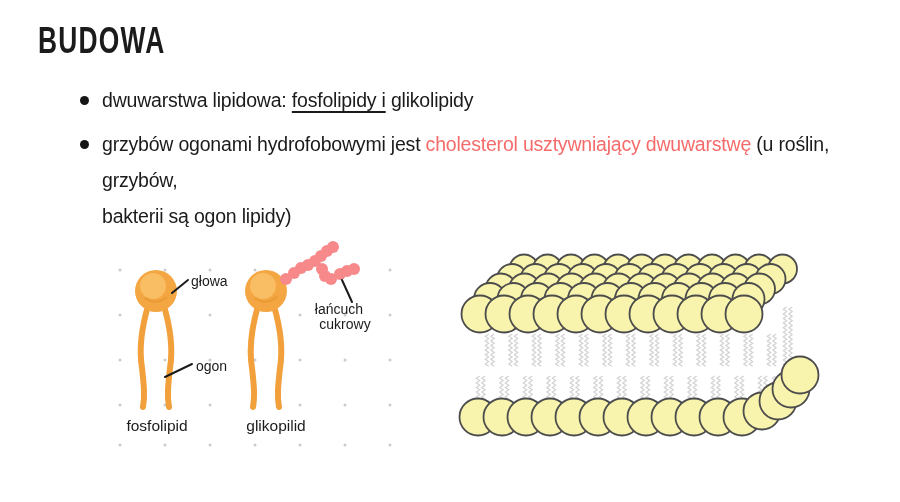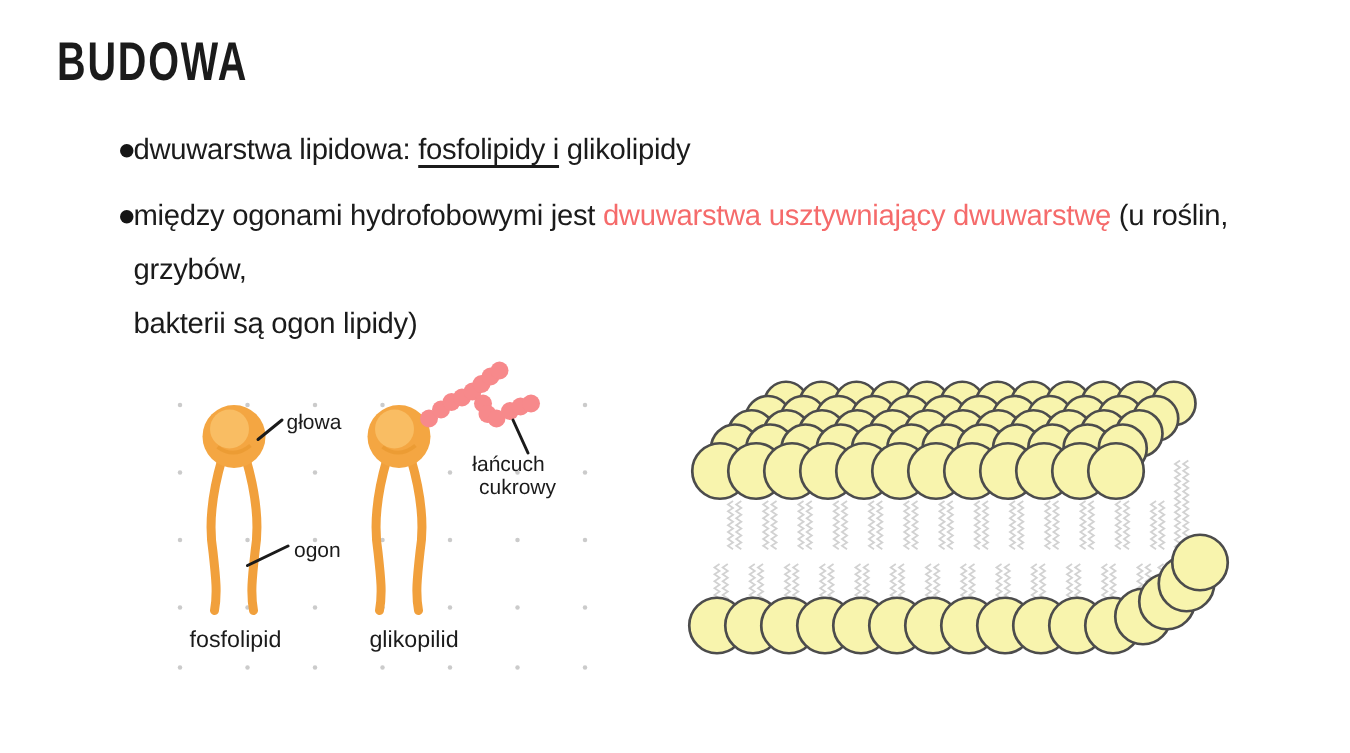--- a/index.html
+++ b/index.html
@@ -2,21 +2,21 @@
 <html style="--red: #F56B6B;"><head>
 <meta charset="utf-8">
 <style>
   html,body{margin:0;padding:0;background:#fff;}
   .page{position:relative;width:900px;height:502px;background:#ffffff;overflow:hidden;
         font-family:"Liberation Sans",sans-serif;color:#1b1b1b;}
   .title{position:absolute;left:38px;top:20px;font-size:33px;font-weight:700;
          letter-spacing:1.5px;transform:scaleX(.8) scaleY(1.1);transform-origin:left top;
          white-space:nowrap;}
   .bullets{position:absolute;left:80px;top:82px;width:808px;}
-  .bullet{display:flex;margin:0 0 8px 0;font-size:19.5px;line-height:36px;
+  .bullet{display:flex;gap:13px;margin:0 0 8px 0;font-size:19.5px;line-height:36px;
           letter-spacing:-0.2px;}
   .dot{width:9px;height:9px;border-radius:50%;background:#151515;margin-top:14px;flex:0 0 auto;}
   .seg-underline{text-decoration:underline;text-underline-offset:4px;text-decoration-thickness:2px;}
   .seg-red{color:var(--red,#F56B6B);}
   svg{position:absolute;display:block;}
   #lipidFig{left:95px;top:240px;}
   #bilayerFig{left:452px;top:245px;}
   .fig-label{font-size:14px;fill:#1b1b1b;}
   .fig-label-big{font-size:15.5px;fill:#1b1b1b;}
 </style>
@@ -25,21 +25,21 @@
 
 <div class="page">
   <div class="title">BUDOWA</div>
   <div class="bullets">
       <div class="bullet">
         <span class="dot"></span>
         <span><span>dwuwarstwa lipidowa: </span><span class="seg-underline">fosfolipidy i</span><span> glikolipidy</span></span>
       </div>
       <div class="bullet">
         <span class="dot"></span>
-        <span><span>między ogonami hydrofobowymi jest </span><span class="seg-red">dwuwarstwa usztywniający dwuwarstwę </span><span>(u roślin, grzybów,</span><br><span>bakterii są ogon lipidy)</span></span>
+        <span><span>grzybów ogonami hydrofobowymi jest </span><span class="seg-red">cholesterol usztywniający dwuwarstwę </span><span>(u roślin, grzybów,</span><br><span>bakterii są ogon lipidy)</span></span>
       </div>
     </div>
   <svg id="lipidFig" width="310" height="215" viewBox="0 0 310 215">
       <g fill="#CBCBCB">
         <circle cx="25" cy="30" r="1.5"></circle>
         <circle cx="70" cy="30" r="1.5"></circle>
         <circle cx="115" cy="30" r="1.5"></circle>
         <circle cx="160" cy="30" r="1.5"></circle>
         <circle cx="205" cy="30" r="1.5"></circle>
         <circle cx="250" cy="30" r="1.5"></circle>

